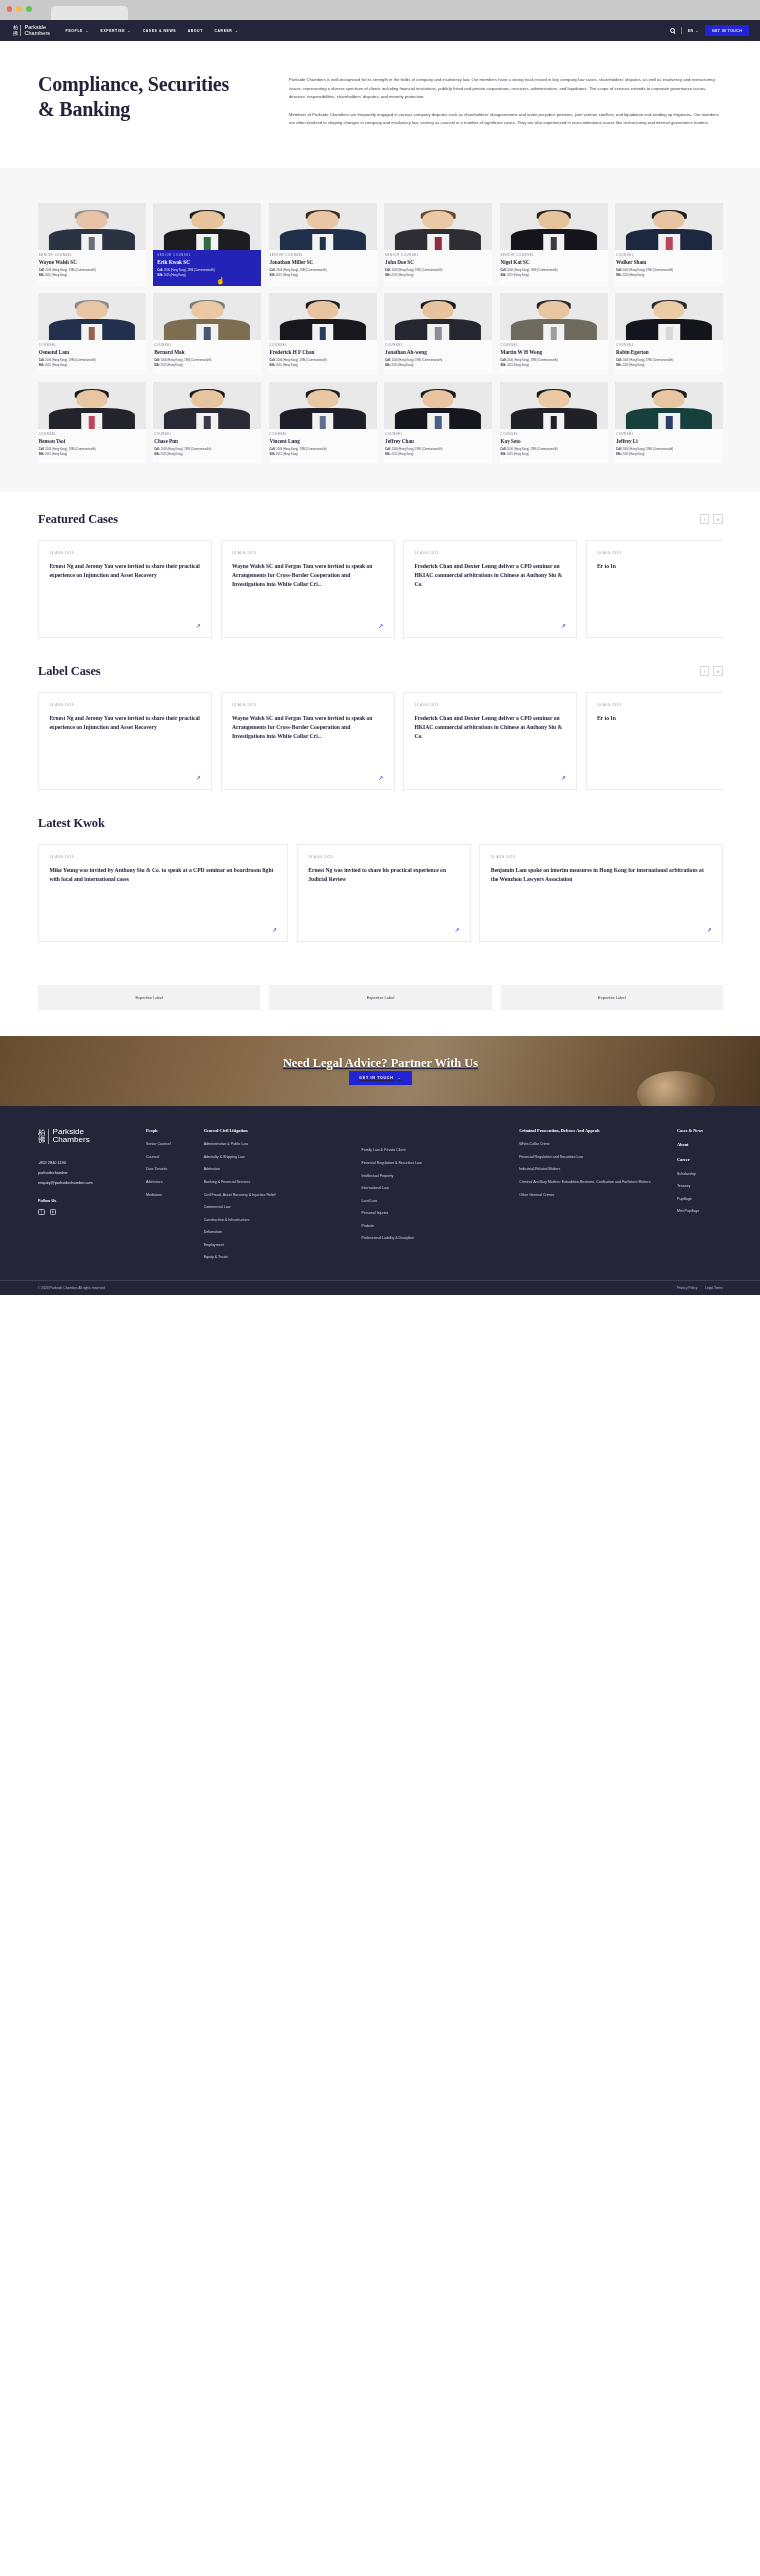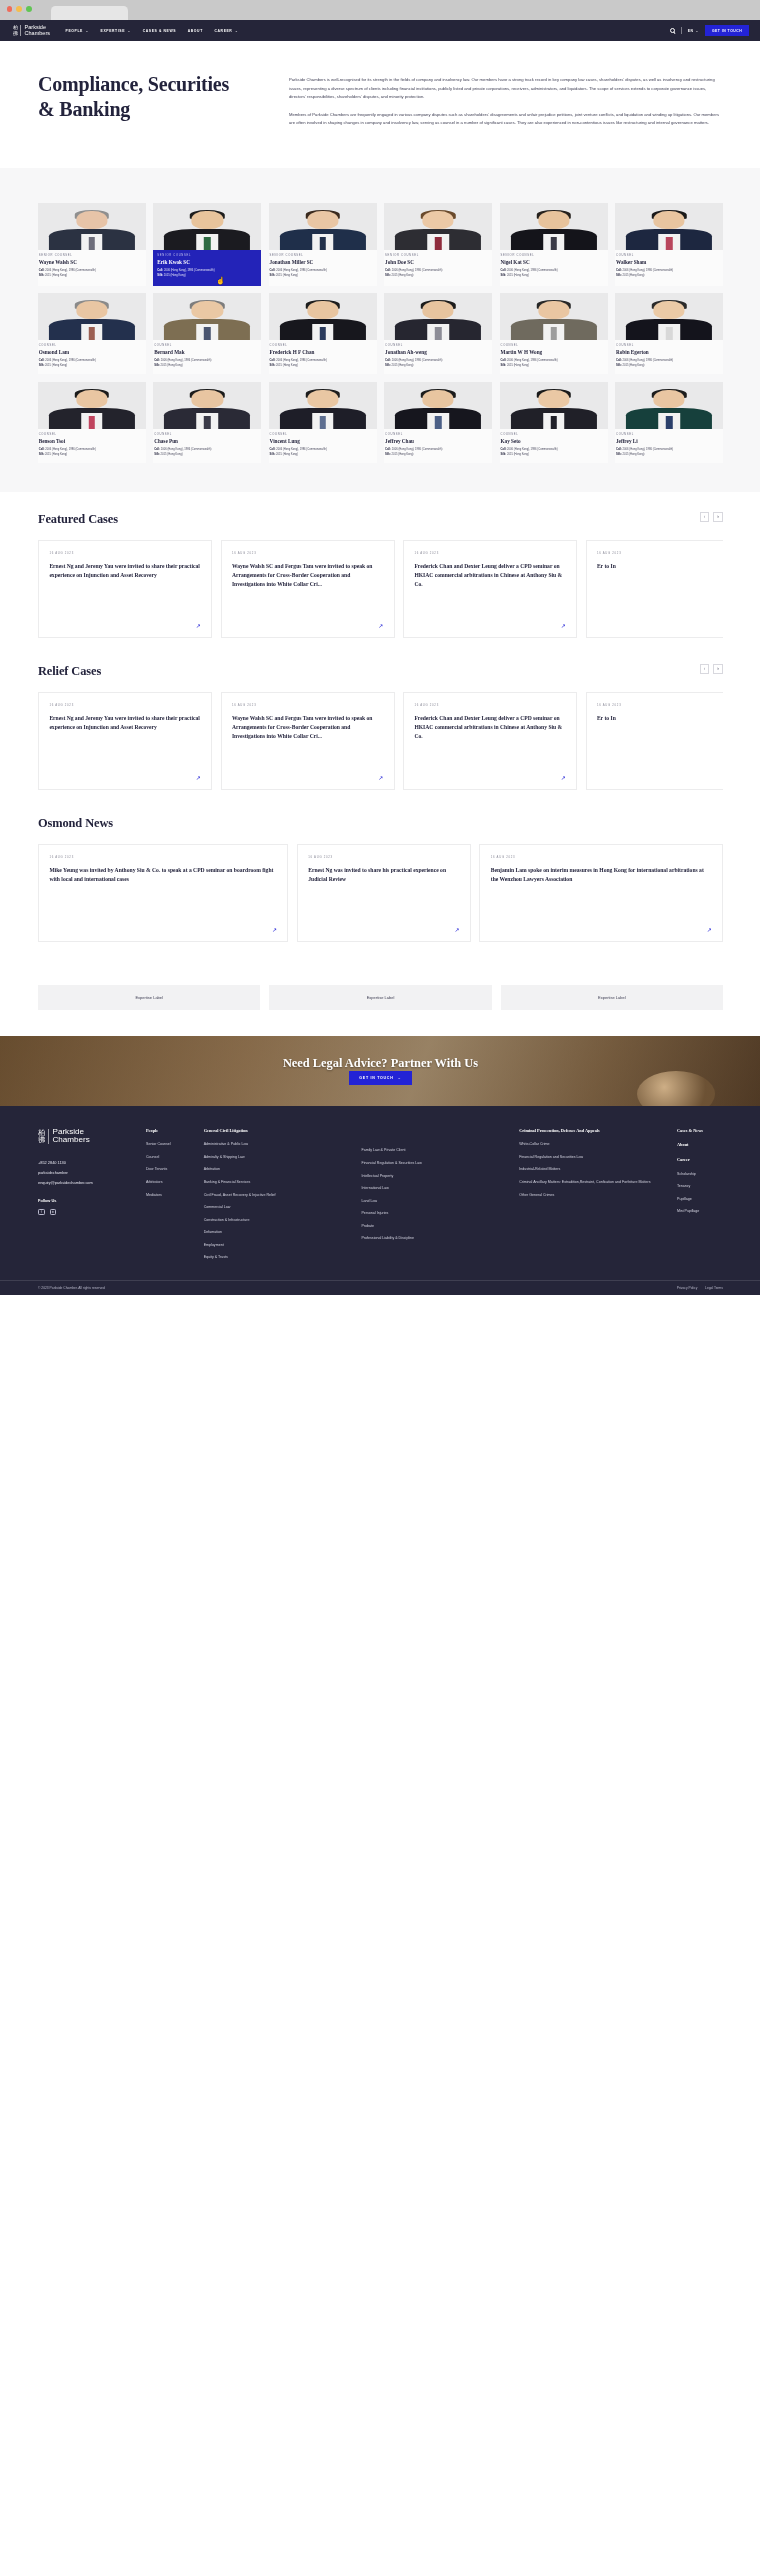--- a/index.html
+++ b/index.html
@@ -172,21 +172,21 @@
     transform:translateX(-50%); border-radius:50% 50% 10% 10%; }
   .portrait .body2 { position:absolute; left:50%; bottom:0; width:80%; height:45%;
     transform:translateX(-50%); border-radius:34% 34% 0 0; }
   .portrait .shirt { position:absolute; left:50%; bottom:0; width:20%; height:34%;
     transform:translateX(-50%); background:#f2f2f2; }
   .portrait .tie { position:absolute; left:50%; bottom:0; width:6%; height:28%;
     transform:translateX(-50%); }
 
   
   .sec-wrap { padding: 19.5px 38px 6.5px 38px; background:#fff;}
-  .sec-head { display: flex; align-items: flex-start; justify-content: space-between; }
+  .sec-head { display: flex; align-items: center; justify-content: space-between; }
   .arrows { display: flex; gap: 3.9px; }
   .arrow {
     width: 9.8px; height: 9.8px;
     border: 0.7px solid #d8d8de;
     background: #fff;
     color: #9a9aa8;
     font-size: 4.6px;
     display: flex; align-items: center; justify-content: center;
     cursor: pointer;
   }
@@ -243,20 +243,21 @@
   
   .banner {
     height: 70px;
     background:
       linear-gradient(rgba(60,40,22,.45), rgba(60,40,22,.45)),
       linear-gradient(110deg, #8a6a43 0%, #c3a074 32%, #e3cba4 55%, #a3855f 78%, #5e4730 100%);
     display: flex; flex-direction: column; align-items: center; justify-content: center;
     gap: 0;
     position: relative;
     overflow: hidden;
+    text-decoration: underline;
   }
   .banner:before {
     content:''; position:absolute; right: 6%; bottom: -11.7px;
     width: 78px; height: 46px; border-radius: 50%;
     background: radial-gradient(circle at 35% 35%, #d9b98f, #6e5335 70%);
     opacity: .9;
   }
   .banner h2 {
     font-family: "Liberation Serif", serif;
     font-size: 12.4px;
@@ -722,21 +723,21 @@
       </div>
       <div class="ccard tall">
         <div class="cdate">16 AUG 2023</div>
         <div class="ctitle">Er to In</div>
       </div>
     </div>
 </section>
 
 <section class="sec-wrap">
   <div class="sec-head">
-    <h2 class="sec-title">Relief Cases</h2>
+    <h2 class="sec-title">Label Cases</h2>
     <div class="arrows">
       <div class="arrow">‹</div>
       <div class="arrow active">›</div>
     </div>
   </div>
   <div class="cardrow" id="latest-row">
       <div class="ccard tall">
         <div class="cdate">16 AUG 2023</div>
         <div class="ctitle">Ernest Ng and Jeremy Yau were invited to share their practical experience on Injunction and Asset Recovery</div>
         <div class="go">↗</div>
@@ -753,21 +754,21 @@
       </div>
       <div class="ccard tall">
         <div class="cdate">16 AUG 2023</div>
         <div class="ctitle">Er to In</div>
       </div>
     </div>
 </section>
 
 <section class="sec-wrap">
   <div class="sec-head">
-    <h2 class="sec-title">Osmond News</h2>
+    <h2 class="sec-title">Latest Kwok</h2>
   </div>
   <div class="cardrow" id="news-row">
       <div class="ccard tall">
         <div class="cdate">16 AUG 2023</div>
         <div class="ctitle">Mike Yeung was invited by Anthony Siu &amp; Co. to speak at a CPD seminar on boardroom fight with local and international cases</div>
         <div class="go">↗</div>
       </div>
       <div class="ccard tall">
         <div class="cdate">16 AUG 2023</div>
         <div class="ctitle">Ernest Ng was invited to share his practical experience on Judicial Review</div>

